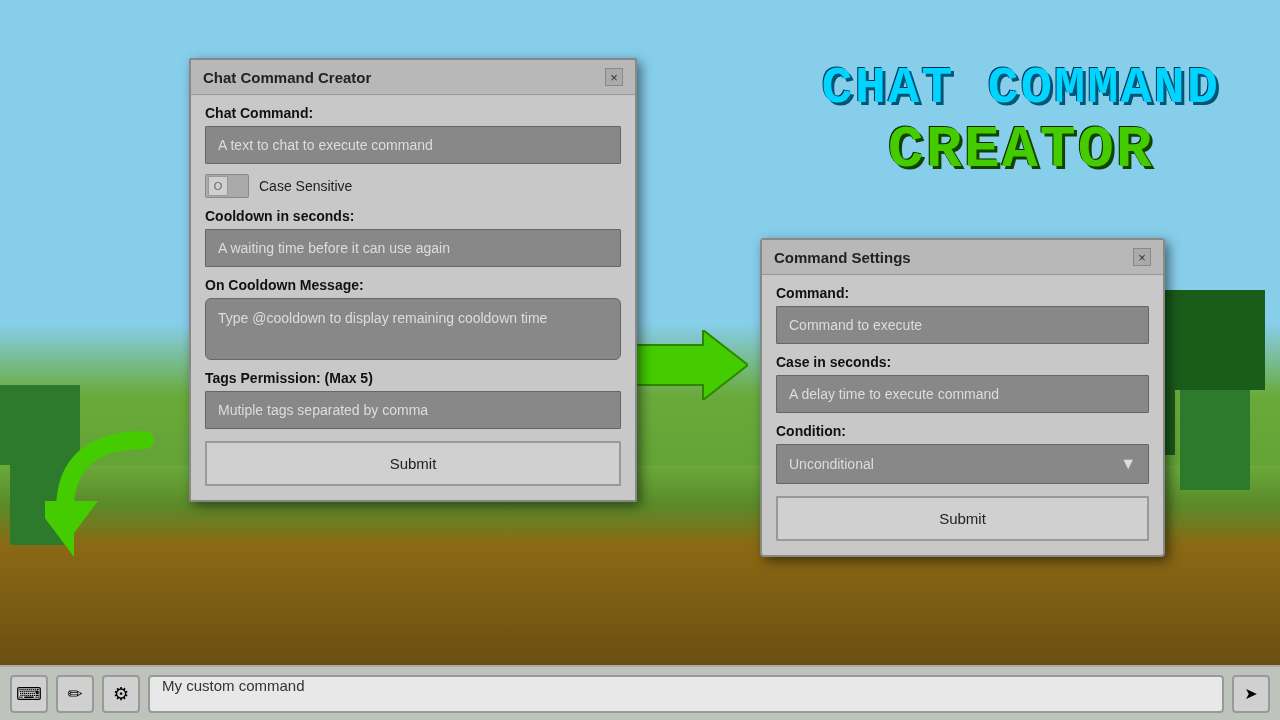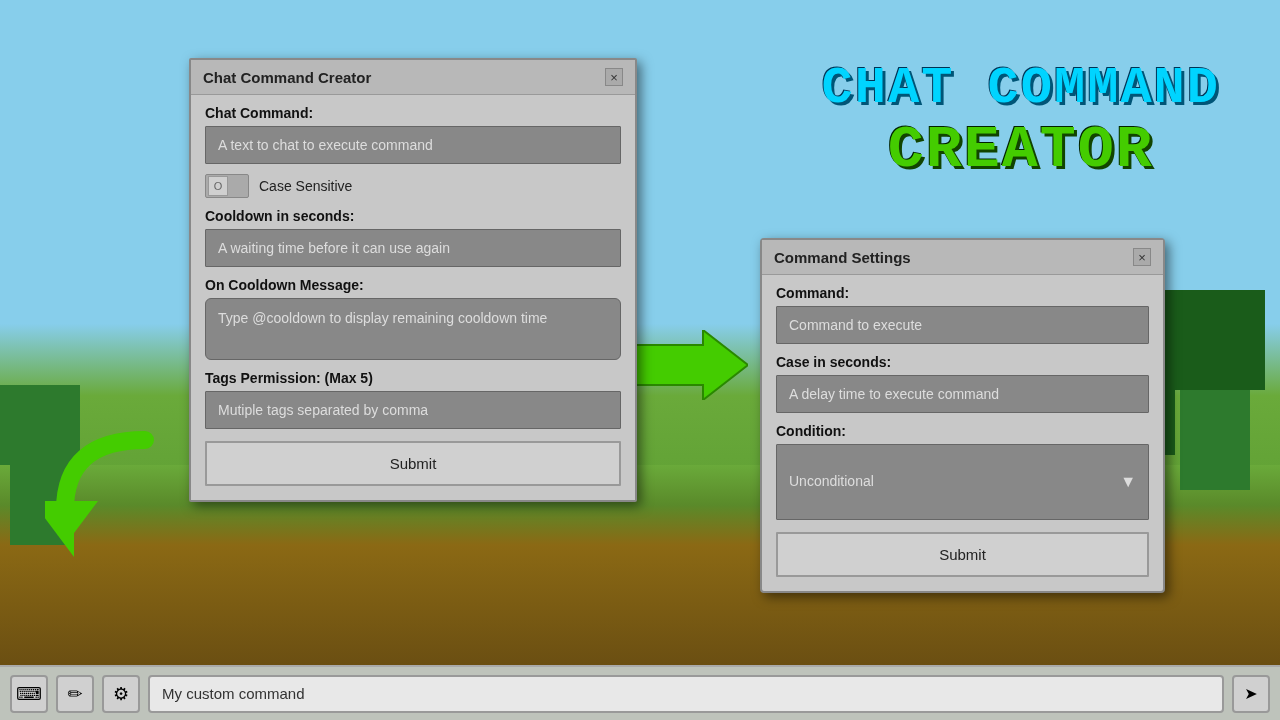--- a/index.html
+++ b/index.html
@@ -60,21 +60,21 @@
     .taskbar-input {
       flex: 1;
       height: 38px;
       background: #e8e8e8;
       border: 2px solid #999;
       border-radius: 4px;
       padding: 0 12px;
       font-size: 15px;
       color: #333;
       display: flex;
-      align-items: center;
+      align-items: flex-start;
     }
 
     .taskbar-send {
       width: 38px;
       height: 38px;
       background: #d0d0d0;
       border: 2px solid #999;
       border-radius: 4px;
       display: flex;
       align-items: center;
@@ -266,26 +266,26 @@
       background: #c8c8c8;
       border: 2px solid #888;
       border-radius: 4px;
       box-shadow: 4px 4px 12px rgba(0,0,0,0.5);
     }
 
     .dropdown-field {
       width: 100%;
       background: #888;
       border: 1px solid #666;
-      padding: 28px 12px;
+      padding: 10px 12px;
       font-size: 14px;
       color: #ddd;
       border-radius: 1px;
       display: flex;
-      align-items: flex-start;
+      align-items: center;
       justify-content: space-between;
     }
 
     .dropdown-arrow {
       font-size: 16px;
       color: #ddd;
     }
   </style>
 </head>
 <body>

